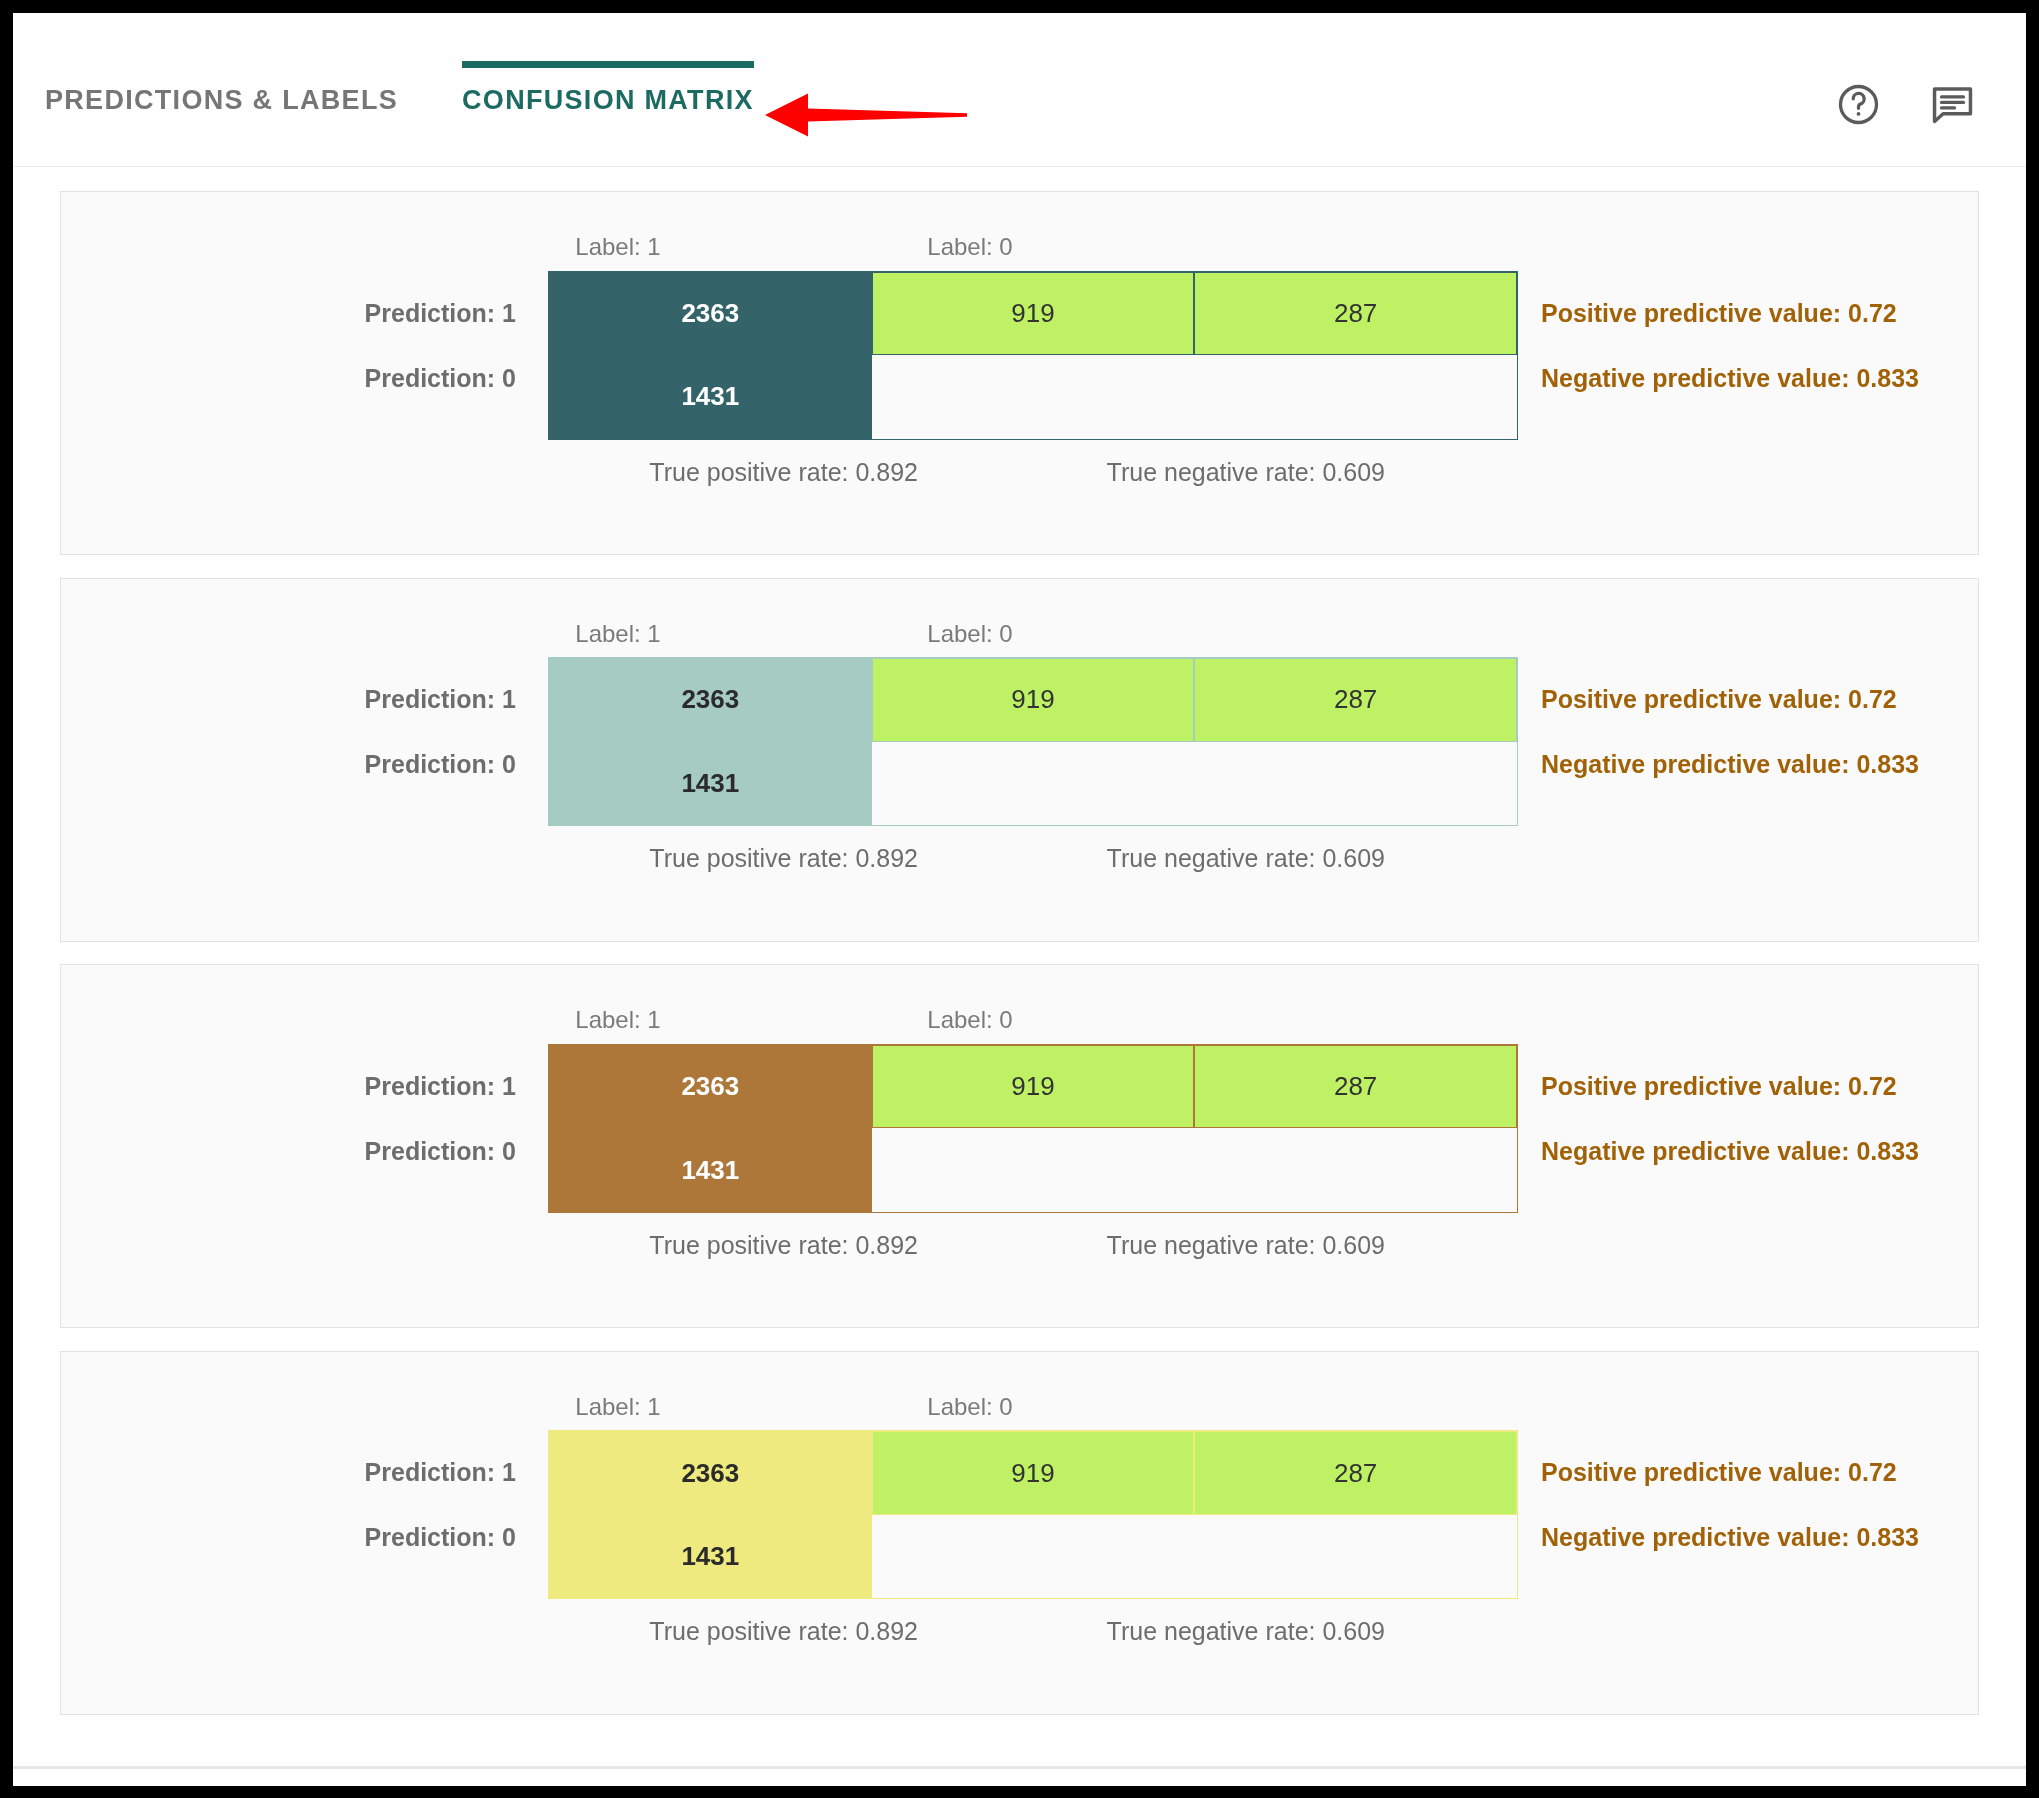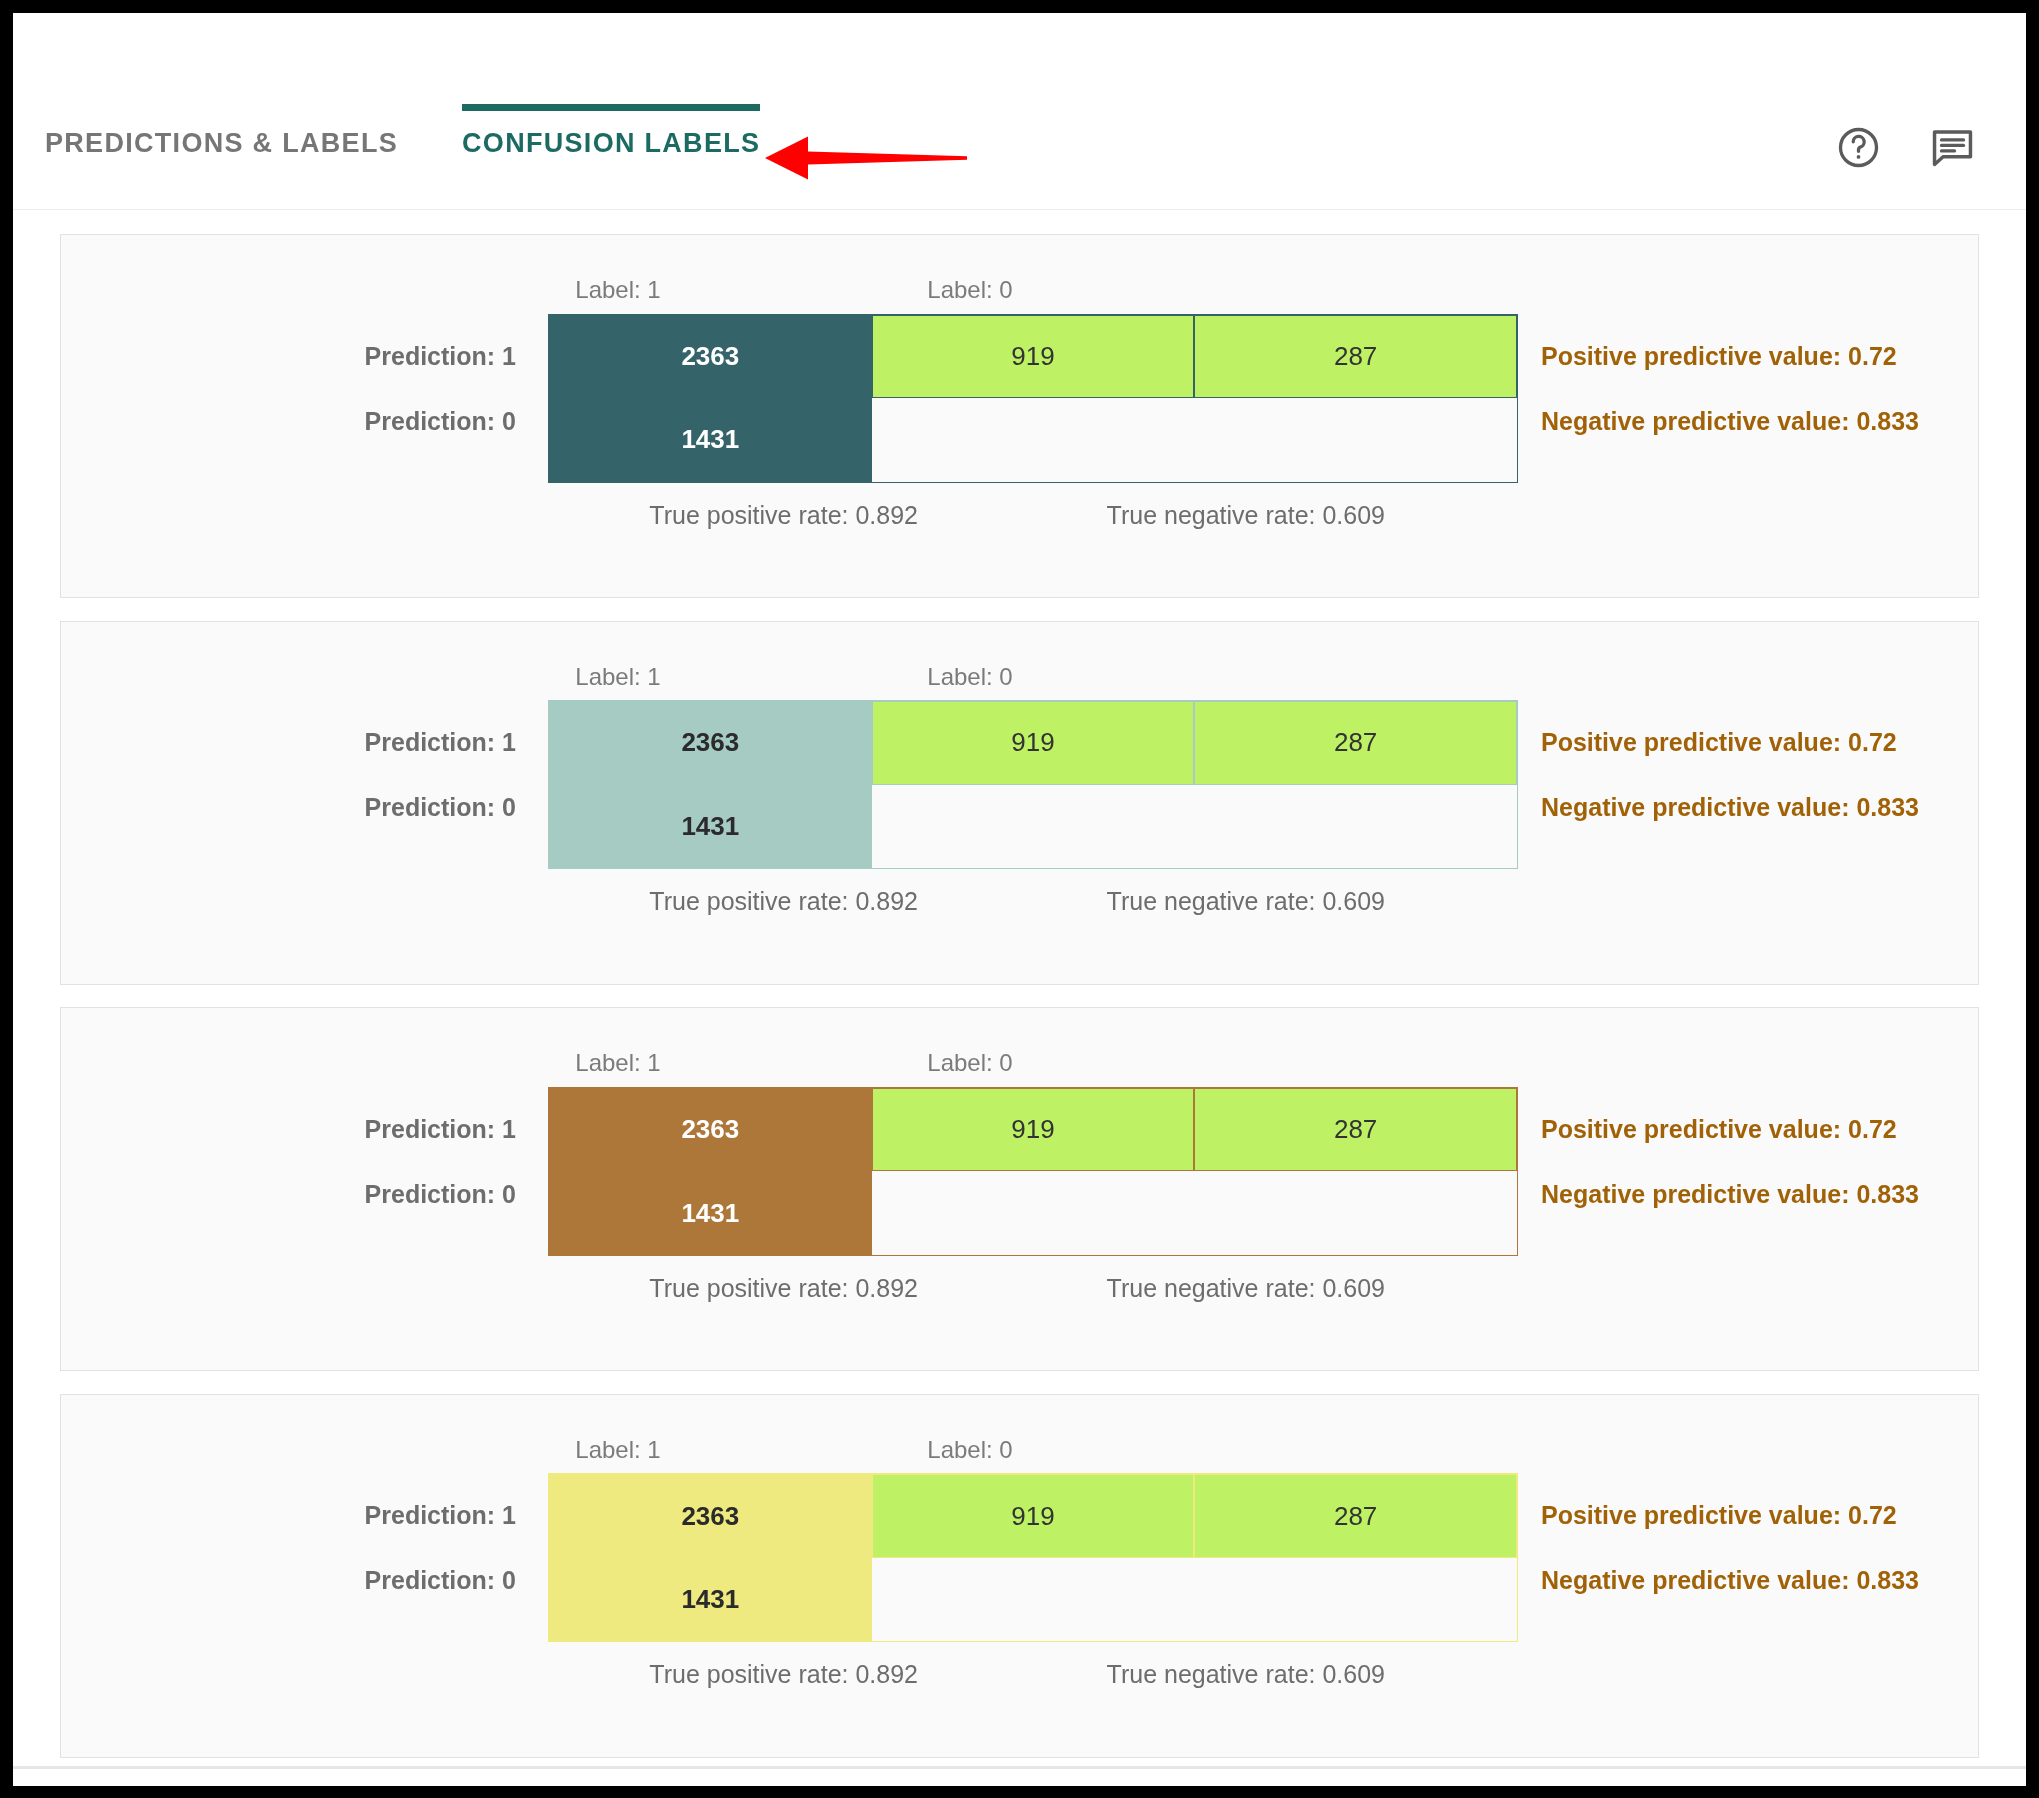--- a/index.html
+++ b/index.html
@@ -20,21 +20,20 @@
     background: #ffffff;
     overflow: hidden;
   }
 
   
   .tabbar {
     position: relative;
     height: 154px;
     background: #ffffff;
     border-bottom: 1.9px solid #ececec;
-    margin-top: 43px;
   }
 
   .tabs {
     position: absolute;
     left: 0;
     bottom: 0;
     height: 154px;
     display: flex;
     align-items: flex-start;
   }
@@ -198,21 +197,21 @@
 
 <div id="frame">
 
   <div class="tabbar">
 
     <div class="tabs">
       <div class="tab tab-inactive">
         <span>PREDICTIONS &amp; LABELS</span>
       </div>
       <div class="tab tab-active">
-        <span>CONFUSION LABELS</span>
+        <span>CONFUSION MATRIX</span>
         <span class="tab-underline"></span>
       </div>
     </div>
 
     <svg class="annot-arrow" viewBox="0 0 220 62">
       <polygon points="2,31 48,8 48,24 218,29 218,33 48,38 48,54" fill="#ff0000"></polygon>
     </svg>
 
     <div class="tabbar-actions">
       <div class="icon-btn">

